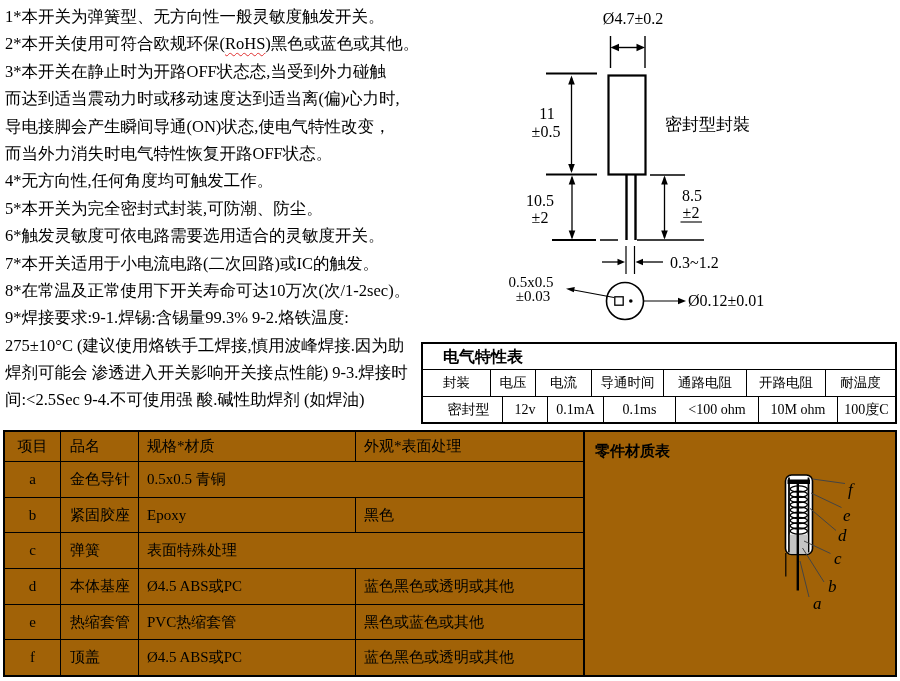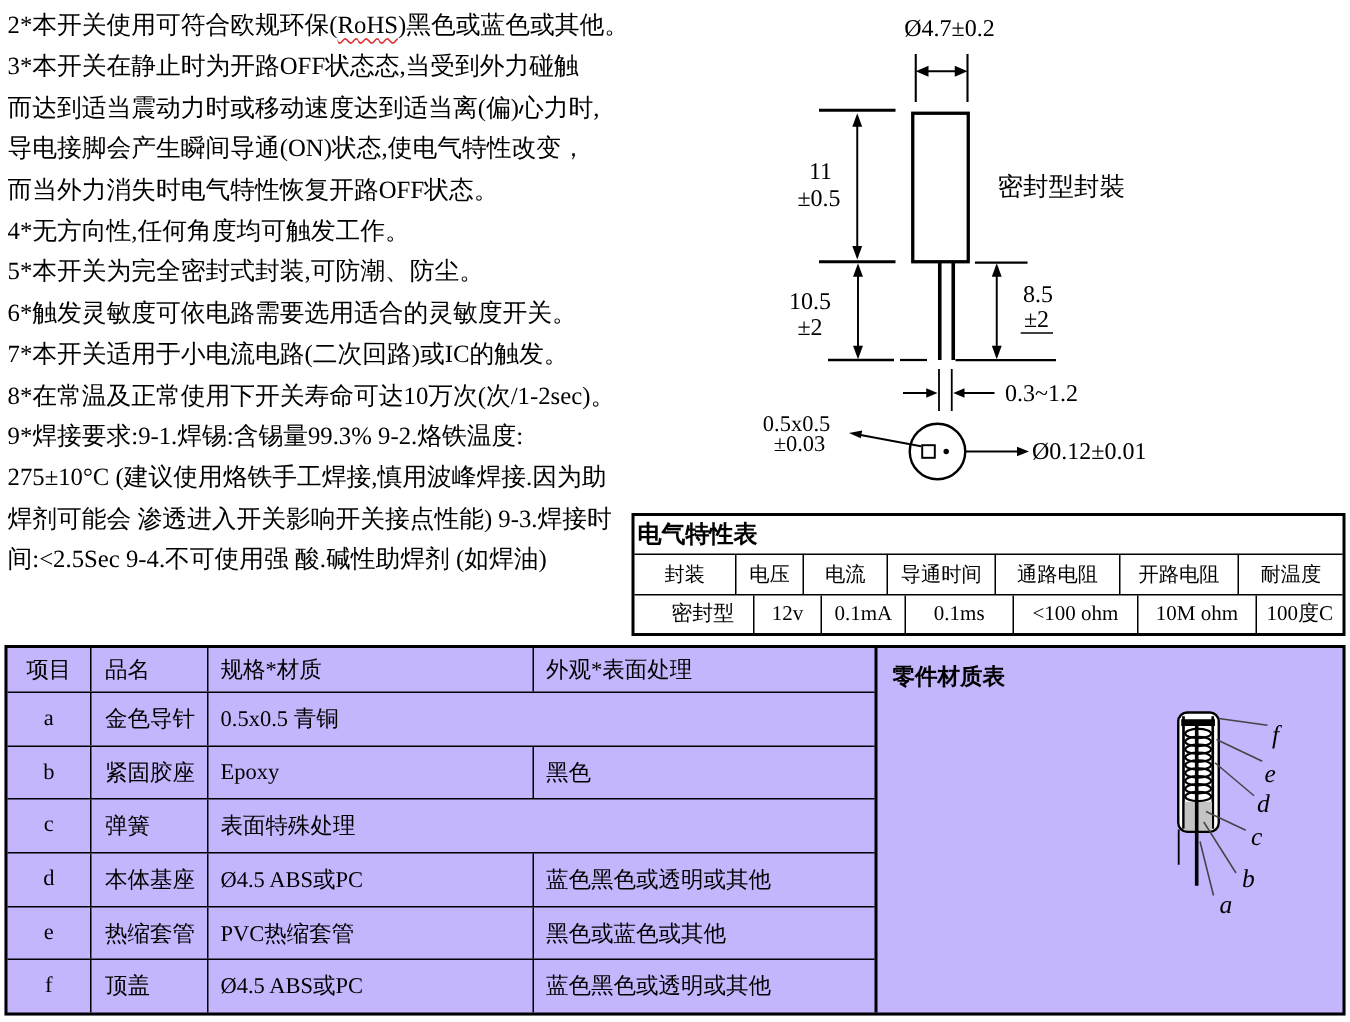--- a/index.html
+++ b/index.html
@@ -10,32 +10,32 @@
   #notes .nline{height:27.4px;line-height:27.4px;white-space:nowrap;}
   .rohs{text-decoration:underline;text-decoration-style:wavy;text-decoration-color:#e03030;
         text-decoration-thickness:1px;text-underline-offset:3px;}
   
   #drawing{position:absolute;left:430px;top:0;width:470px;height:340px;}
   #drawing text{font-family:"Liberation Serif","DejaVu Serif",serif;fill:#000;}
   
   #elec{position:absolute;left:421px;top:342px;width:476px;height:82px;
         border:2.2px solid #000;box-sizing:border-box;background:#fff;}
   #elec .title{height:25px;line-height:25px;border-bottom:1.3px solid #000;
-        font-weight:bold;font-size:16px;padding-left:2px;}
+        font-weight:bold;font-size:16px;padding-left:20px;}
   #elec .row{display:flex;}
   #elec .hrow{height:26px;border-bottom:1.3px solid #000;}
   #elec .vrow{height:26px;margin-left:12px;}
   #elec .cell{box-sizing:border-box;border-right:1.3px solid #000;text-align:center;
         line-height:26px;font-size:13.5px;overflow:hidden;}
   #elec .cell:last-child{border-right:none;flex:1;}
   #elec .vrow .cell{font-size:14px;}
   .w0{width:68px}.w1{width:45px}.w2{width:56px}.w3{width:72px}.w4{width:83px}.w5{width:79px}
   
   #bottom{position:absolute;left:3px;top:430px;width:894px;height:247px;
-        border:2.5px solid #000;box-sizing:border-box;display:flex;background:#c4b5fd;}
+        border:2.5px solid #000;box-sizing:border-box;display:flex;background:#a16207;}
   #ptable{width:580px;box-sizing:border-box;border-right:2px solid #000;
         display:flex;flex-direction:column;}
   #ptable .prow{display:flex;flex:1;border-bottom:1.4px solid #000;align-items:stretch;}
   #ptable .prow:last-child{border-bottom:none;}
   #ptable .phead{flex:0 0 29px;border-bottom:1.6px solid #000;}
   #ptable .pcell{box-sizing:border-box;border-right:1.4px solid #000;font-size:15px;
         display:flex;align-items:center;overflow:hidden;}
   #ptable .pcell:last-child{border-right:none;flex:1;padding-left:8px;}
   .pc0{width:56px;justify-content:center;}
   .pc1{width:78px;padding-left:9px;}
@@ -46,20 +46,21 @@
   #ppanel svg{position:absolute;left:0;top:0;}
   #ppanel text{font-family:"Liberation Serif","DejaVu Serif",serif;font-style:italic;
         font-size:17px;fill:#000;}
 </style>
 </head>
 <body>
 
 <div id="page">
 
   <div id="notes">
+    <div class="nline">1*本开关为弹簧型、无方向性一般灵敏度触发开关。</div>
     <div class="nline"><span>2*本开关使用可符合欧规环保(</span><span class="rohs">RoHS</span><span>)黑色或蓝色或其他。</span></div>
     <div class="nline">3*本开关在静止时为开路OFF状态态,当受到外力碰触</div>
     <div class="nline">而达到适当震动力时或移动速度达到适当离(偏)心力时,</div>
     <div class="nline">导电接脚会产生瞬间导通(ON)状态,使电气特性改变，</div>
     <div class="nline">而当外力消失时电气特性恢复开路OFF状态。</div>
     <div class="nline">4*无方向性,任何角度均可触发工作。</div>
     <div class="nline">5*本开关为完全密封式封装,可防潮、防尘。</div>
     <div class="nline">6*触发灵敏度可依电路需要选用适合的灵敏度开关。</div>
     <div class="nline">7*本开关适用于小电流电路(二次回路)或IC的触发。</div>
     <div class="nline">8*在常温及正常使用下开关寿命可达10万次(次/1-2sec)。</div>

